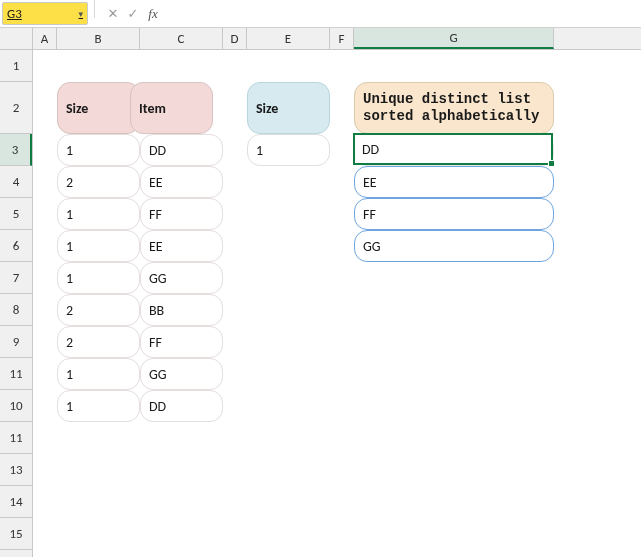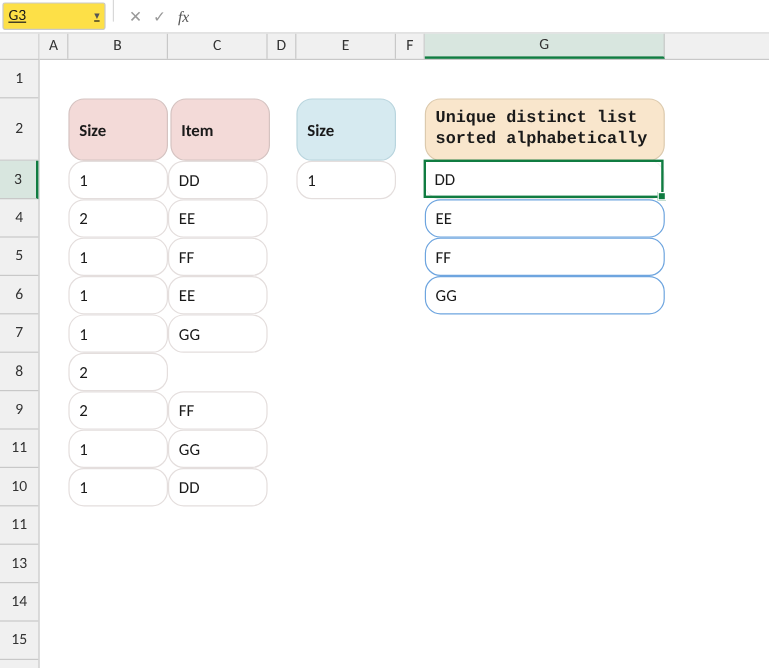--- a/index.html
+++ b/index.html
@@ -130,34 +130,35 @@
         <div class="rh" style="height: 32px;">11</div>
         <div class="rh" style="height: 32px;">10</div>
         <div class="rh" style="height: 32px;">11</div>
         <div class="rh" style="height: 32px;">13</div>
         <div class="rh" style="height: 32px;">14</div>
         <div class="rh" style="height: 32px;">15</div>
         <div class="rh" style="height: 32px;">16</div>
       </div>
     <div class="cells" id="cells">
         <div class="cell hdr" style="left: 24px; top: 32px; width: 83px; height: 52px;">Size</div>
-        <div class="cell hdr" style="left: 109px; top: 32px; width: 83px; height: 52px;">Item</div>
+        <div class="cell hdr" style="left: 97px; top: 32px; width: 83px; height: 52px;">Item</div>
         <div class="cell hdr blue" style="left: 214px; top: 32px; width: 83px; height: 52px;">Size</div>
         <div class="cell hdr orange" style="left: 321px; top: 32px; width: 200px; height: 52px; font-family: Liberation Mono, monospace;">Unique distinct list sorted alphabetically</div>
         <div class="cell tbl" style="left: 24px; top: 84px; width: 83px; height: 32px;">1</div>
         <div class="cell tbl" style="left: 107px; top: 84px; width: 83px; height: 32px;">DD</div>
         <div class="cell tbl" style="left: 24px; top: 116px; width: 83px; height: 32px;">2</div>
         <div class="cell tbl" style="left: 107px; top: 116px; width: 83px; height: 32px;">EE</div>
         <div class="cell tbl" style="left: 24px; top: 148px; width: 83px; height: 32px;">1</div>
         <div class="cell tbl" style="left: 107px; top: 148px; width: 83px; height: 32px;">FF</div>
         <div class="cell tbl" style="left: 24px; top: 180px; width: 83px; height: 32px;">1</div>
         <div class="cell tbl" style="left: 107px; top: 180px; width: 83px; height: 32px;">EE</div>
         <div class="cell tbl" style="left: 24px; top: 212px; width: 83px; height: 32px;">1</div>
         <div class="cell tbl" style="left: 107px; top: 212px; width: 83px; height: 32px;">GG</div>
         <div class="cell tbl" style="left: 24px; top: 244px; width: 83px; height: 32px;">2</div>
+        <div class="cell tbl" style="left: 107px; top: 244px; width: 83px; height: 32px;">BB</div>
         <div class="cell tbl" style="left: 24px; top: 276px; width: 83px; height: 32px;">2</div>
         <div class="cell tbl" style="left: 107px; top: 276px; width: 83px; height: 32px;">FF</div>
         <div class="cell tbl" style="left: 24px; top: 308px; width: 83px; height: 32px;">1</div>
         <div class="cell tbl" style="left: 107px; top: 308px; width: 83px; height: 32px;">GG</div>
         <div class="cell tbl" style="left: 24px; top: 340px; width: 83px; height: 32px;">1</div>
         <div class="cell tbl" style="left: 107px; top: 340px; width: 83px; height: 32px;">DD</div>
         <div class="cell tbl" style="left: 214px; top: 84px; width: 83px; height: 32px;">1</div>
         <div class="cell" style="left: 321px; top: 84px; width: 200px; height: 32px;">DD</div>
         <div class="cell spill" style="left: 321px; top: 116px; width: 200px; height: 32px;">EE</div>
         <div class="cell spill" style="left: 321px; top: 148px; width: 200px; height: 32px;">FF</div>

